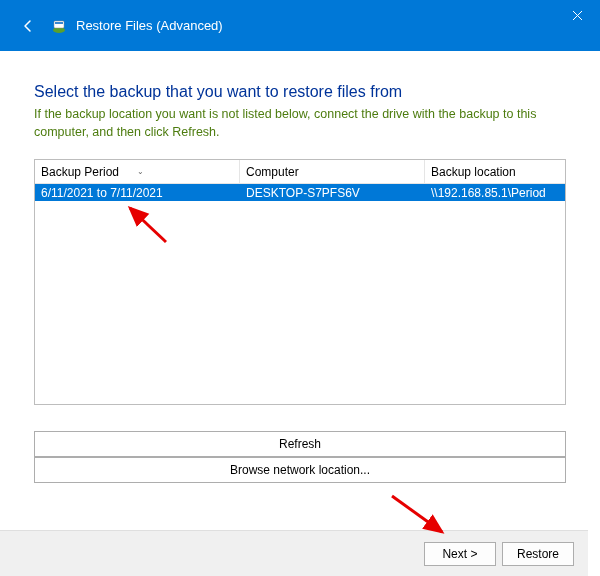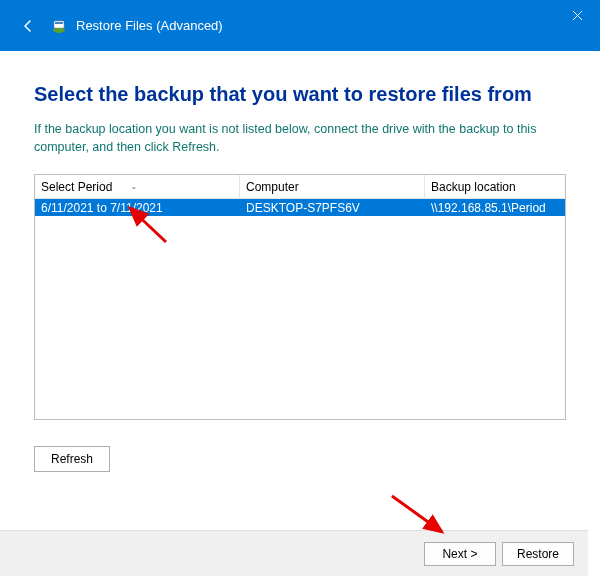--- a/index.html
+++ b/index.html
@@ -35,27 +35,27 @@
   .close-btn {
     position: absolute; right: 0; top: 0;
     width: 46px; height: 30px;
     display: flex; align-items: center; justify-content: center;
   }
   .content {
     padding: 32px 34px 10px 34px;
   }
   .heading {
     color: #003399;
-    font-size: 20px;
-    font-weight: 700;
-    margin-bottom: 14px;
+    font-size: 16px;
+    font-weight: 400;
+    margin-bottom: 4px;
   }
   .description {
     font-size: 12.5px;
-    color: #0f766e;
+    color: #4d7c0f;
     line-height: 1.45;
     margin-bottom: 18px;
   }
   .listbox {
     border: 1px solid #bdbdbd;
     height: 246px;
     background: #fff;
     overflow: hidden;
   }
   .list-header {
@@ -90,20 +90,21 @@
   }
   .list-row.selected {
     background: #0078d7;
     color: #fff;
   }
   .list-row .col { border-right: none; }
   .btn-row {
     display: flex;
     justify-content: space-between;
     margin-top: 26px;
+    flex-direction: column;
   }
   .btn {
     border: 1px solid #adadad;
     background: #fff;
     font-size: 12px;
     padding: 5px 14px;
     min-width: 76px;
     text-align: center;
     cursor: default;
     font-family: inherit;
@@ -151,39 +152,40 @@
   </div>
 </div>
 
 <div class="content">
   <h1 class="heading">Select the backup that you want to restore files from</h1>
   <p class="description">If the backup location you want is not listed below, connect the drive with the backup to this computer, and then click Refresh.</p>
 
   <div class="listbox">
     <div class="list-header">
       <div class="col c1">
-        <span>Select Period</span>
+        <span>Backup Period</span>
         <span class="sort-ind">⌄</span>
       </div>
       <div class="col c2">
         <span>Computer</span>
       </div>
       <div class="col c3">
         <span>Backup location</span>
       </div>
     </div>
     <div class="list-row selected">
       <div class="col c1">6/11/2021 to 7/11/2021</div>
       <div class="col c2">DESKTOP-S7PFS6V</div>
       <div class="col c3">\\192.168.85.1\Period</div>
     </div>
   </div>
 
   <div class="btn-row">
     <button class="btn">Refresh</button>
+    <button class="btn">Browse network location...</button>
   </div>
 </div>
 
 <div class="footer">
   <button class="btn">Next &gt;</button>
   <button class="btn">Restore</button>
 </div>
 
 <svg class="arrow" style="left:116px; top:202px;" width="60" height="48">
   <defs>

